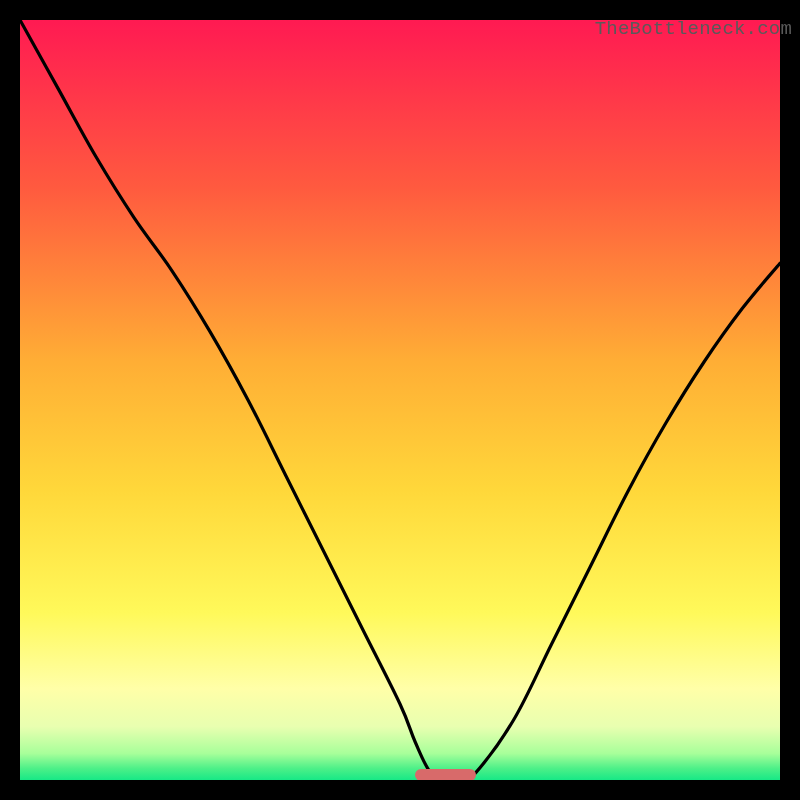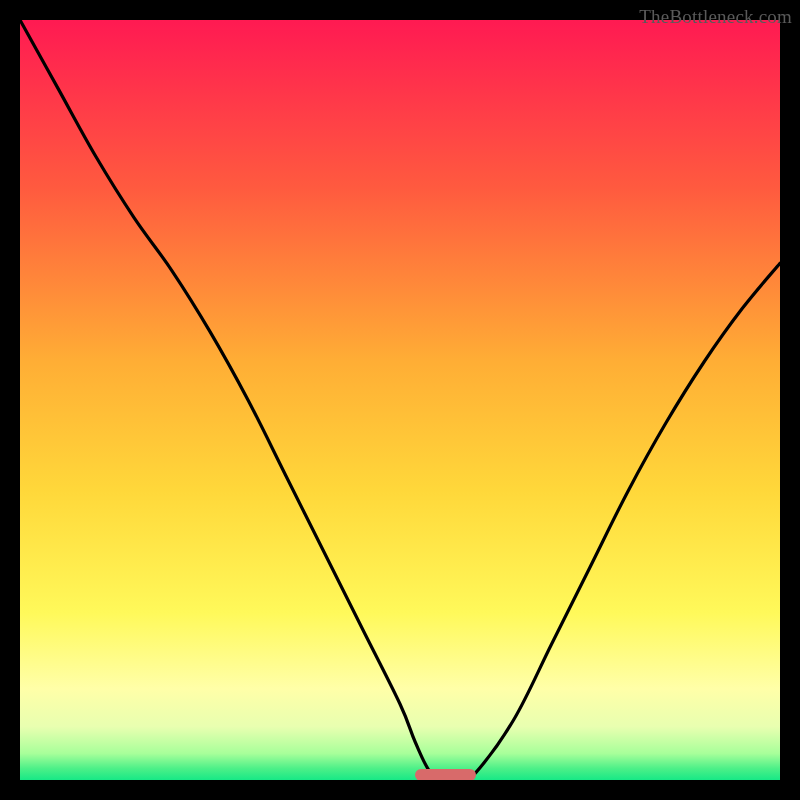--- a/index.html
+++ b/index.html
@@ -30,23 +30,23 @@
     height: 100%;
   }
   .curve-svg {
     position: absolute;
     inset: 0;
     width: 100%;
     height: 100%;
   }
   .watermark {
     position: absolute;
-    top: 6px;
+    top: 18px;
     right: 8px;
-    font-family: Liberation Serif, serif;
+    font-family: Liberation Mono, monospace;
     font-size: 19px;
     font-weight: 500;
     color: #5a5a5a;
     letter-spacing: 0.2px;
   }
   .valley-marker {
     position: absolute;
     height: 12px;
     border-radius: 6px;
     background: #d86a6a;

